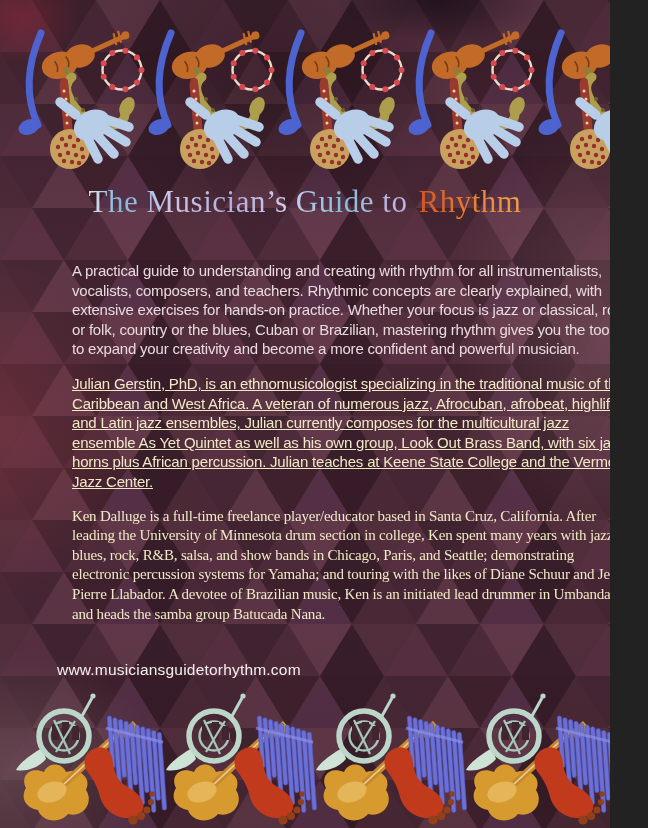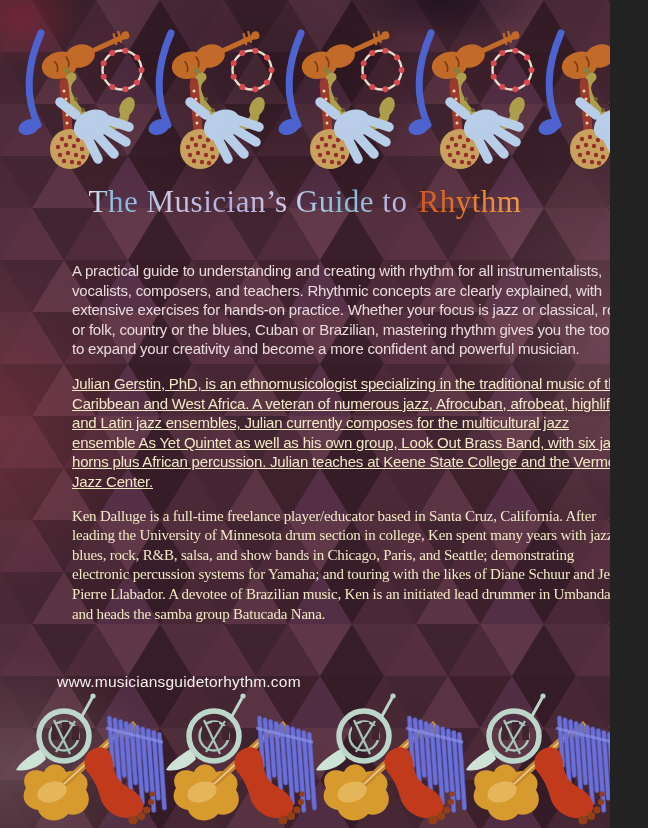--- a/index.html
+++ b/index.html
@@ -43,21 +43,21 @@
   }
 
   .content {
     position:absolute; left:57px; top:246px; width:592px; z-index:3;
     font-size:15px; line-height:19.6px; letter-spacing:-0.2px;
   }
   .content p { margin:15px; }
   .para-intro { color:#e9dadd; margin-bottom:31px; }
   .para-julian { color:#f1e9c6; margin-bottom:15px;text-decoration:underline; }
   .para-ken { color:#f1e9c6;font-family:Liberation Serif, serif; }
-  .website { margin-top:48px; color:#f4f0ee; letter-spacing:.2px; font-size:15.5px; }
+  .website { margin-top:36px; color:#f4f0ee; letter-spacing:.2px; font-size:15.5px; }
 </style>
 </head>
 <body>
 
 <div class="page">
 
   <svg class="bg-svg" width="648" height="828" aria-hidden="true">
     <defs>
       <pattern id="tri" width="192" height="104" patternUnits="userSpaceOnUse">
         <rect width="192" height="104" fill="#4b2935"></rect>

